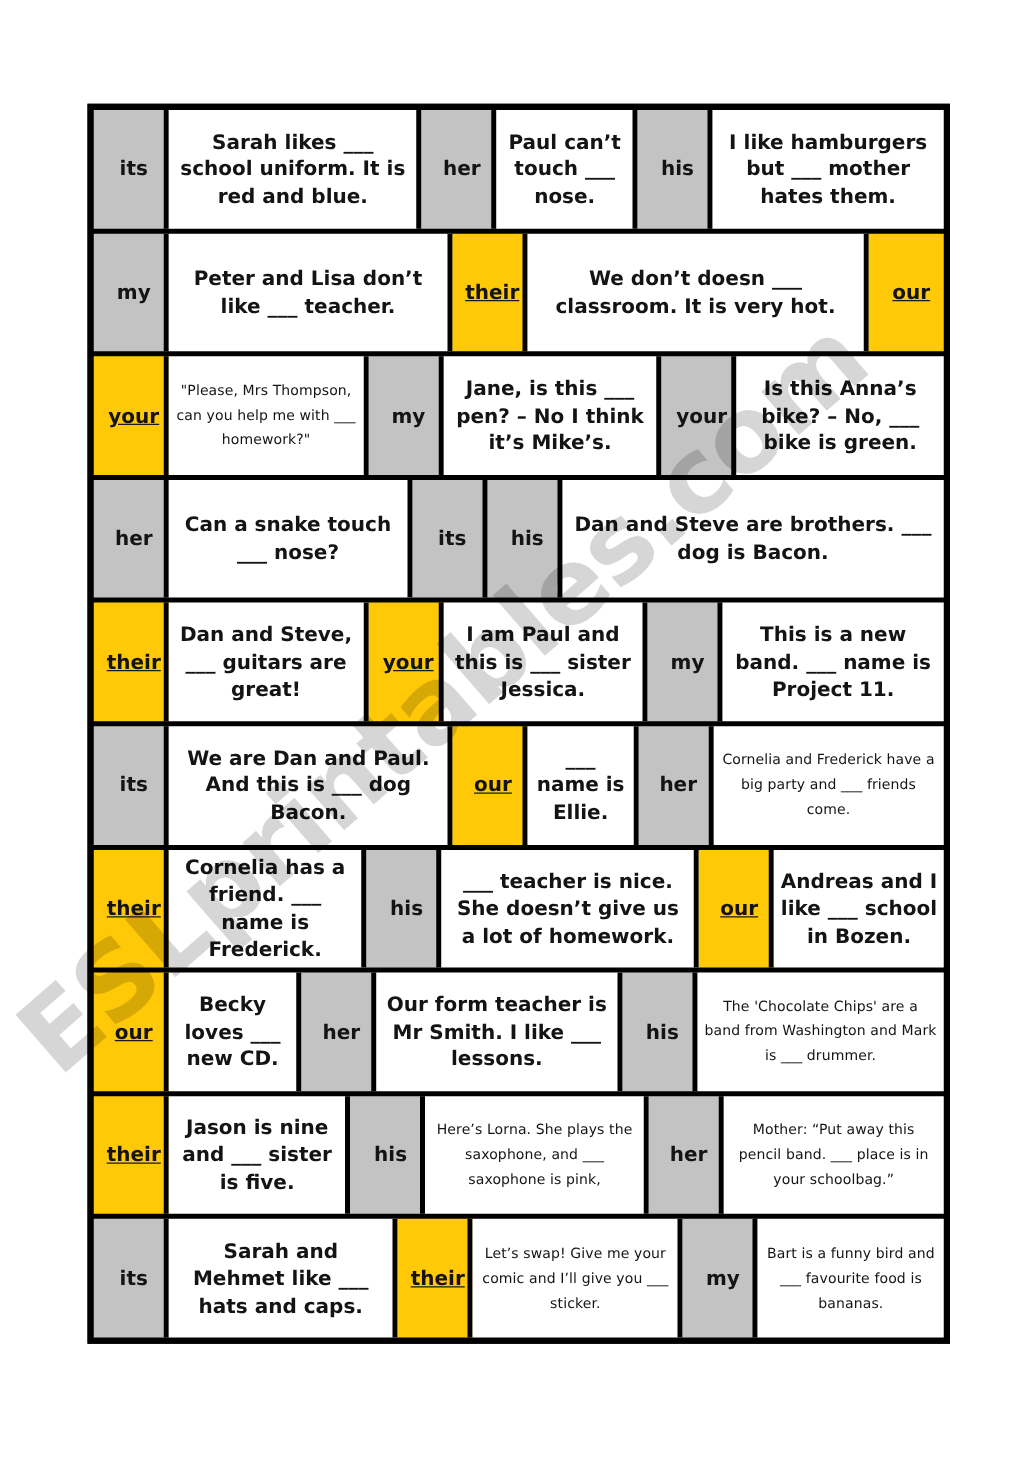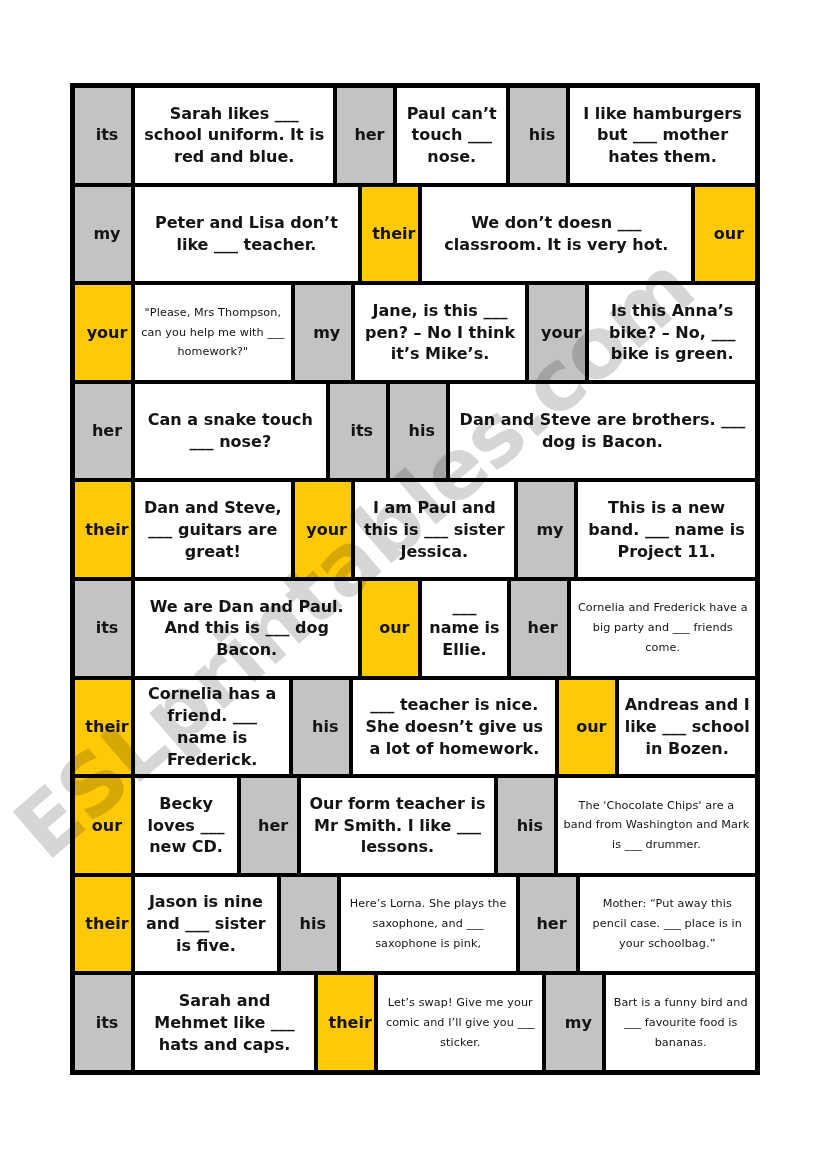--- a/index.html
+++ b/index.html
@@ -76,21 +76,21 @@
 
   .cell.word {
     flex: 0 0 60px;
     background: #c3c3c3;
     font-size: 15.5px;
     font-weight: bold;
     color: #1a1a1a;
     letter-spacing: 0px;
     padding-left: 8px;
   }
-  .cell.word.yellow { background: #ffc907; }
+  .cell.word.yellow { background: #ffc907; text-decoration: underline; }
 
   .cell.sentence {
     flex: 1 1 auto;
     background: #ffffff;
     padding: 2px 5px;
   }
   .cell .txt {
     display: block;
     width: 100%;
     line-height: 1.36;
@@ -277,21 +277,21 @@
       <div class="cell word">
         <span class="txt">his</span>
       </div>
       <div class="cell sentence small">
         <span class="txt">Here’s Lorna. She plays the saxophone, and ___ saxophone is pink,</span>
       </div>
       <div class="cell word">
         <span class="txt">her</span>
       </div>
       <div class="cell sentence small">
-        <span class="txt">Mother: “Put away this pencil case. ___ place is in your schoolbag.”</span>
+        <span class="txt">Mother: “Put away this pencil band. ___ place is in your schoolbag.”</span>
       </div>
     </div>
     <div class="row">
       <div class="cell word">
         <span class="txt">its</span>
       </div>
       <div class="cell sentence">
         <span class="txt">Sarah and Mehmet like ___ hats and caps.</span>
       </div>
       <div class="cell word yellow">

